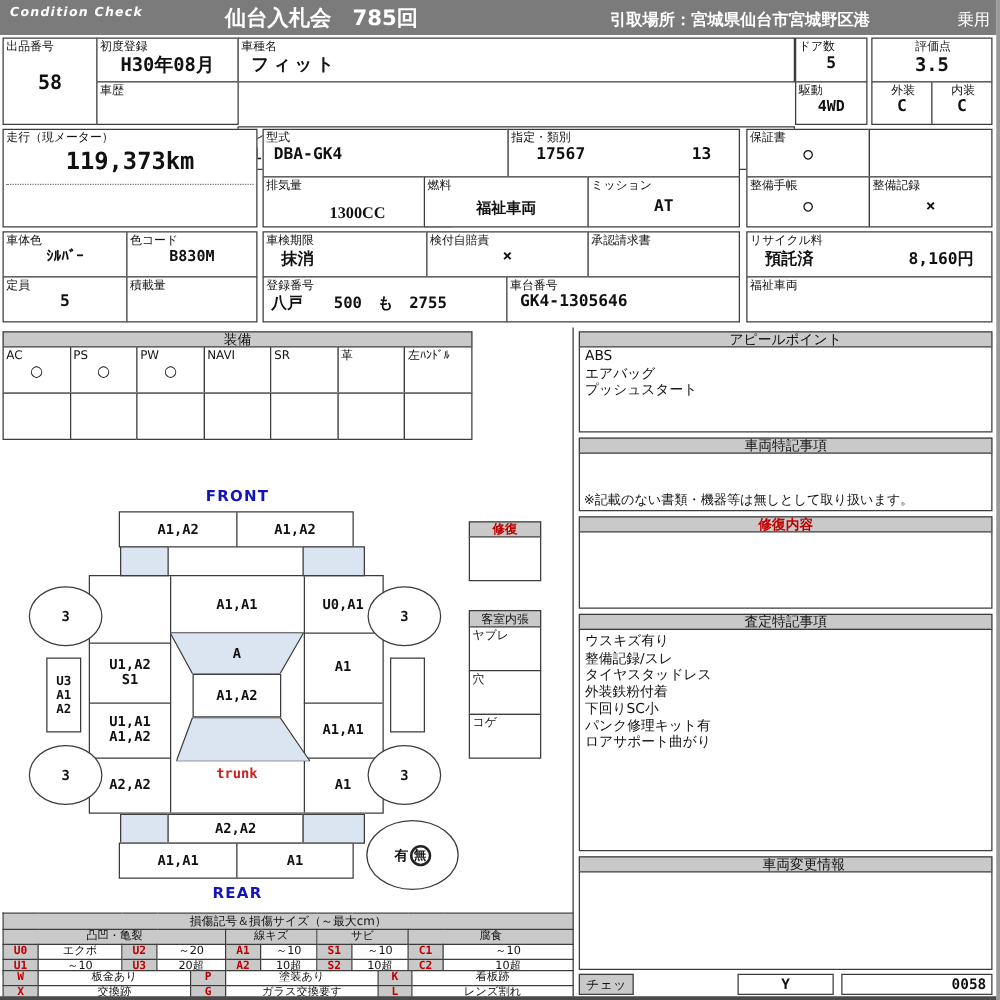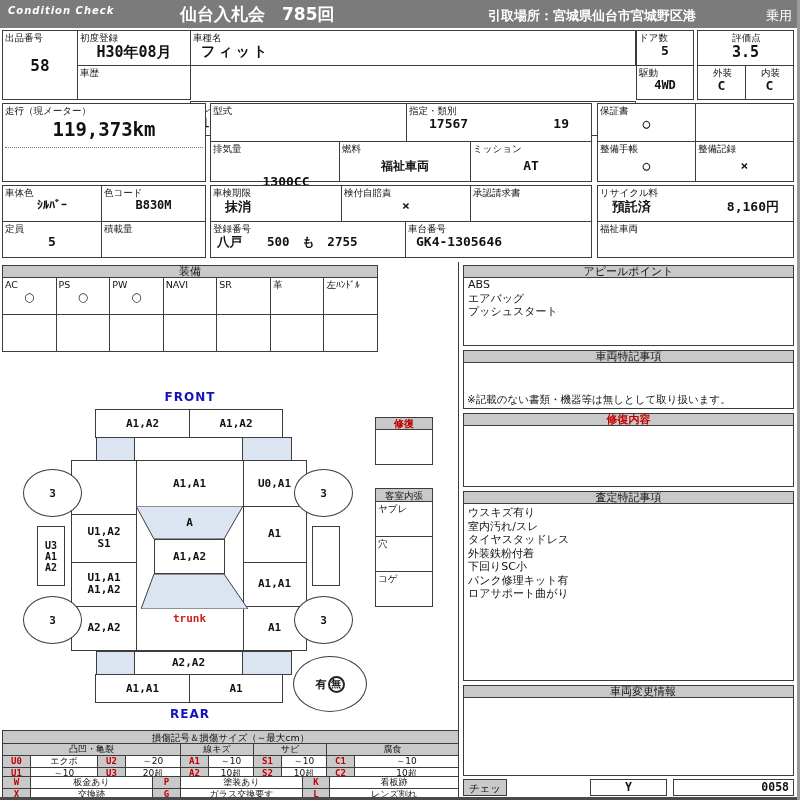--- a/index.html
+++ b/index.html
@@ -81,31 +81,32 @@
     <div class="cv">C</div>
   </div>
 
   <div class="abs bx" style="left:2px;top:103px;width:204px;height:79px;">
     <div class="lbl">走行（現メーター）</div>
     <div class="cv" style="font-size:19px;margin-top:2px;">119,373km</div>
     <div class="abs" style="left:2px;right:2px;top:43px;border-top:1px dotted #777;"></div>
   </div>
   <div class="abs bx" style="left:210px;top:103px;width:197px;height:39px;">
     <div class="lbl">型式</div>
+    <div class="cv" style="text-align:left;padding-left:8px;">DBA-GK4</div>
   </div>
   <div class="abs bx" style="left:406px;top:103px;width:186px;height:39px;">
     <div class="lbl">指定・類別</div>
     <div class="cv" style="display:flex;justify-content:space-between;padding:0 22px;">
       <span>17567</span>
-      <span>19</span>
+      <span>13</span>
     </div>
   </div>
   <div class="abs bx" style="left:210px;top:141px;width:152px;height:41px;">
     <div class="lbl">排気量</div>
-    <div class="cv" style="margin-top:20px;">1300CC</div>
+    <div class="cv" style="margin-top:8px;font-family:Liberation Serif, serif;">1300CC</div>
   </div>
   <div class="abs bx" style="left:339px;top:141px;width:132px;height:41px;">
     <div class="lbl">燃料</div>
     <div class="cv" style="margin-top:4px;font-size:12px;">福祉車両</div>
   </div>
   <div class="abs bx" style="left:470px;top:141px;width:122px;height:41px;">
     <div class="lbl">ミッション</div>
     <div class="cv" style="margin-top:4px;">AT</div>
   </div>
   <div class="abs bx" style="left:597px;top:103px;width:99px;height:39px;">
@@ -224,21 +225,21 @@
   <div class="abs bx" style="left:463px;top:362px;width:331px;height:47px;">
     <div class="abs" style="left:3px;bottom:1px;font-size:10.5px;white-space:nowrap;">※記載のない書類・機器等は無しとして取り扱います。</div>
   </div>
 
   <div class="abs ghead" style="left:463px;top:413px;width:331px;height:13px;color:#c00000;font-weight:bold;">修復内容</div>
   <div class="abs bx" style="left:463px;top:425px;width:331px;height:62px;"></div>
 
   <div class="abs ghead" style="left:463px;top:491px;width:331px;height:13px;">査定特記事項</div>
   <div class="abs bx" style="left:463px;top:503px;width:331px;height:178px;">
     <div class="pline" style="padding-top:2px;">ウスキズ有り</div>
-    <div class="pline">室内汚れ/スレ</div>
+    <div class="pline">整備記録/スレ</div>
     <div class="pline">タイヤスタッドレス</div>
     <div class="pline">外装鉄粉付着</div>
     <div class="pline">下回りSC小</div>
     <div class="pline">パンク修理キット有</div>
     <div class="pline">ロアサポート曲がり</div>
   </div>
 
   <div class="abs ghead" style="left:463px;top:685px;width:331px;height:13px;padding-left:29px;">車両変更情報</div>
   <div class="abs bx" style="left:463px;top:697px;width:331px;height:79px;"></div>
 

